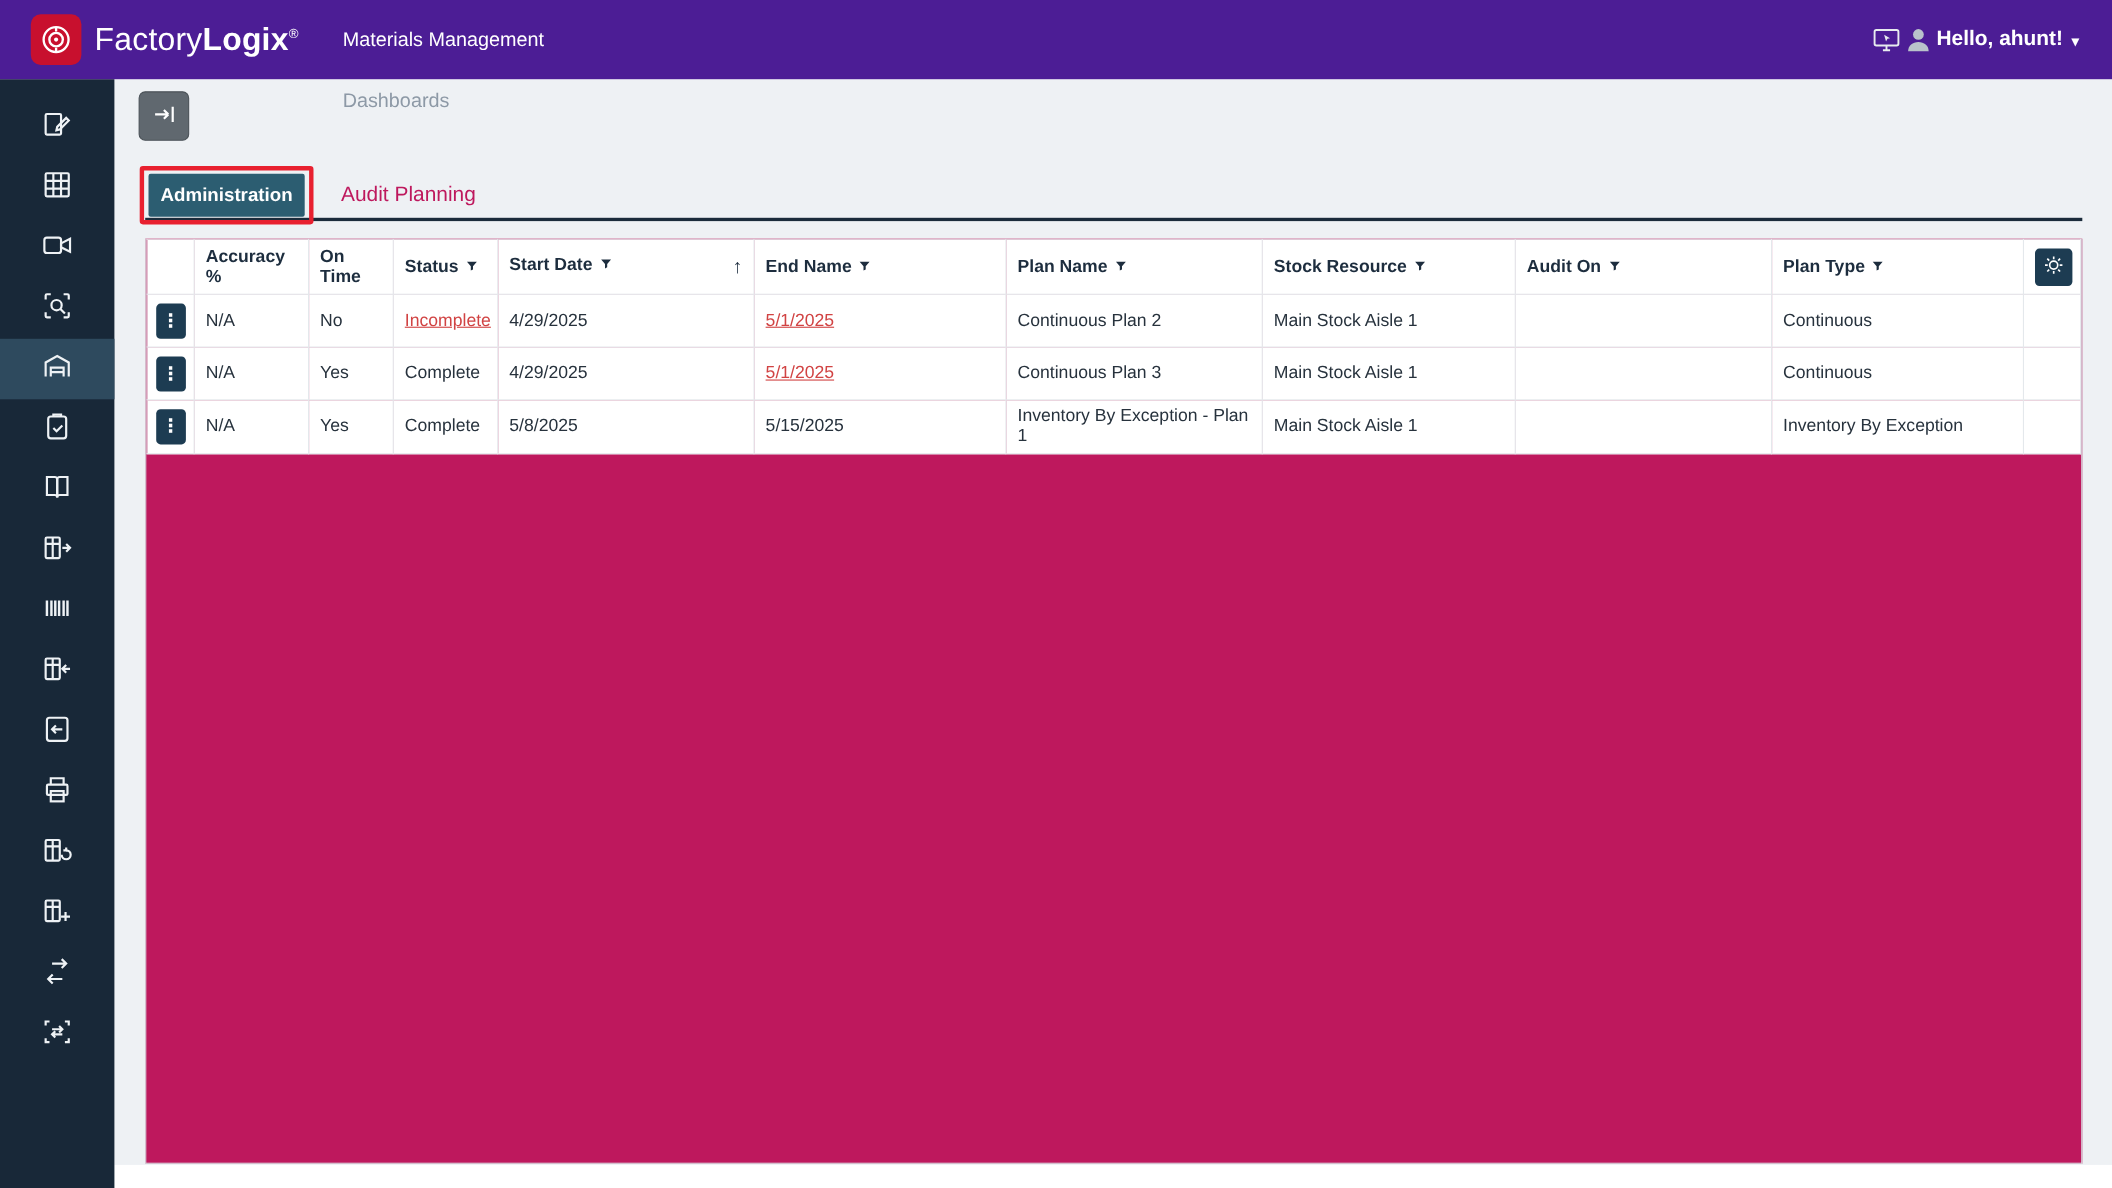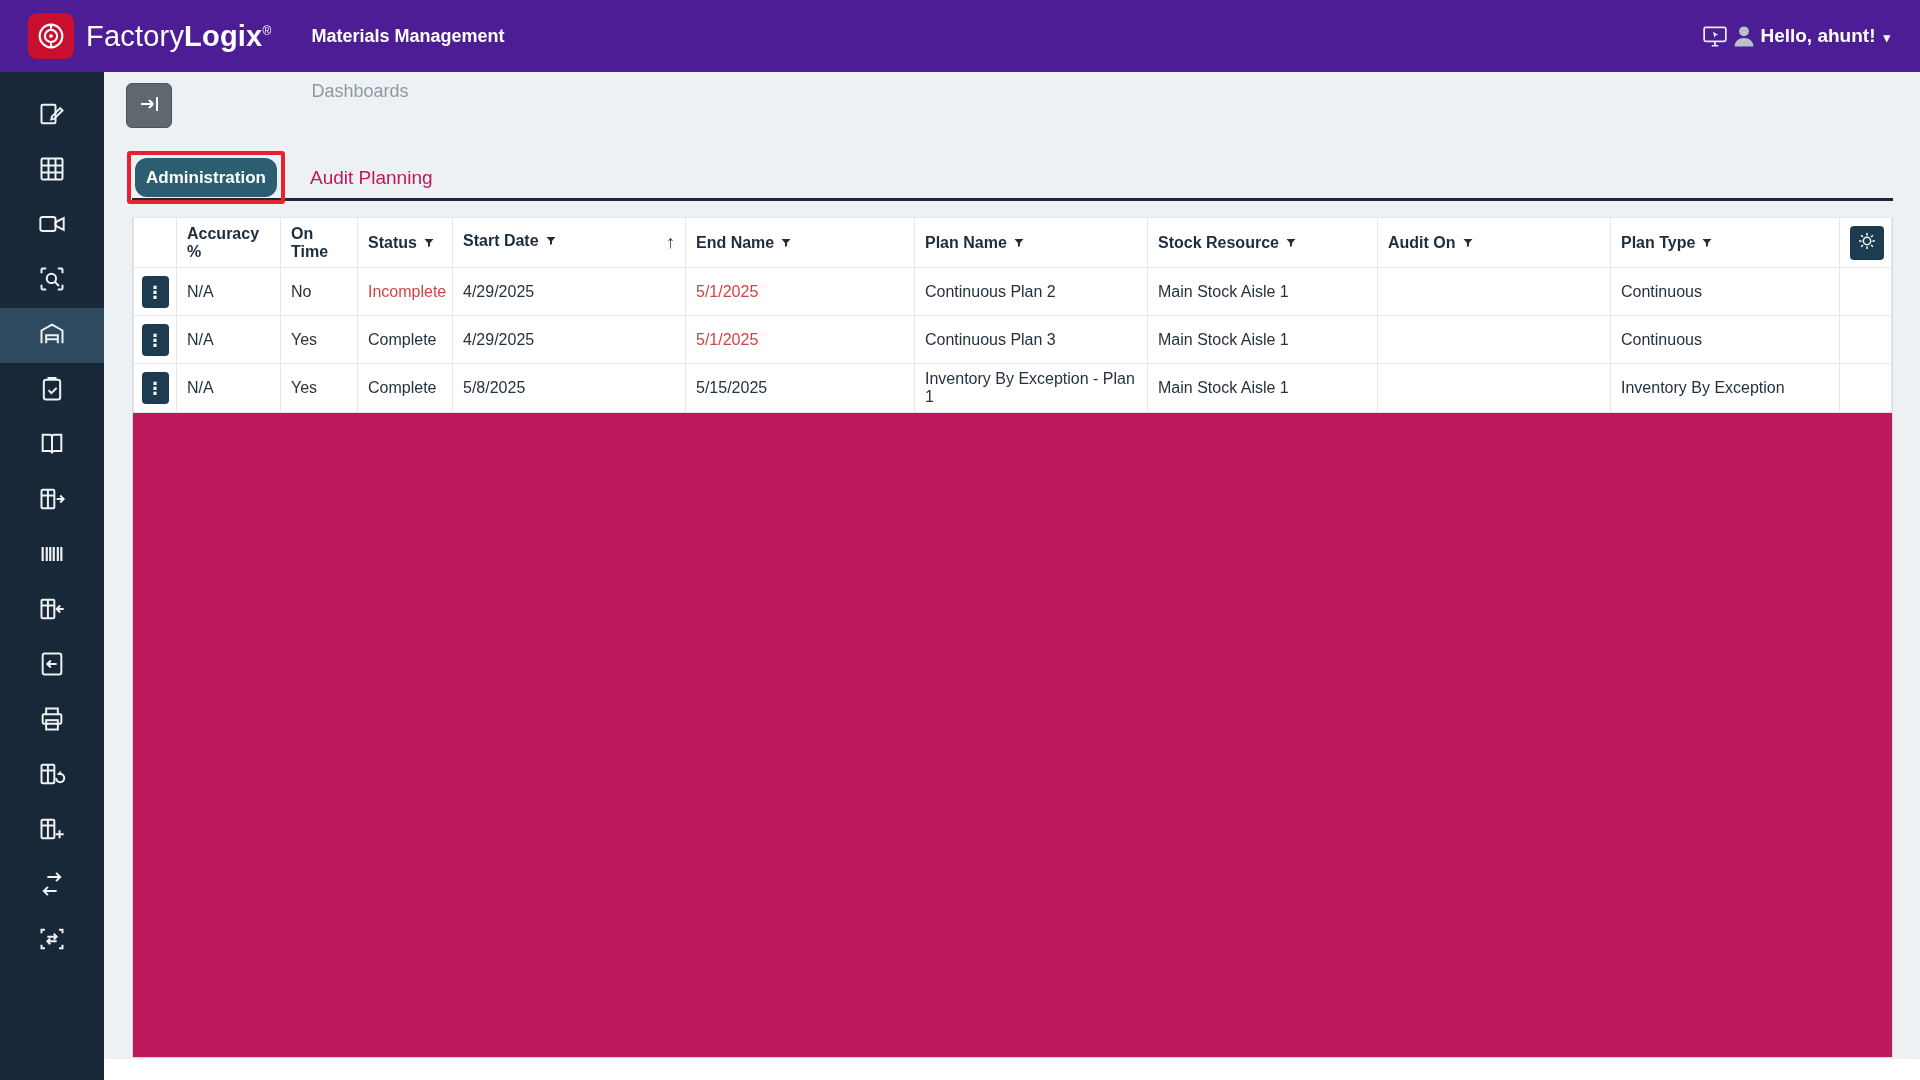--- a/index.html
+++ b/index.html
@@ -16,21 +16,21 @@
   .logo-wrap { display:flex; align-items:center; margin-left:28px; cursor:pointer; }
   .logo-badge {
     width:46px; height:46px; background:#c8102e; border-radius:9px;
     display:flex; align-items:center; justify-content:center;
   }
   .brand { font-size:29px; margin-left:12px; font-weight:300; letter-spacing:.2px; }
   .brand b { font-weight:700; }
   .brand sup { font-size:12px; font-weight:400; }
   .topnav { display:flex; gap:34px; margin-left:40px; font-size:18px;flex-direction:column; }
   .topnav a { color:#d8dee4; text-decoration:none; cursor:pointer; }
-  .topnav a.active { color:#ffffff; font-weight:bold;text-align:right; }
+  .topnav a.active { color:#ffffff; font-weight:normal;text-align:right; }
   .topnav a.dim { color:#8d99a6; }
   .topbar-right { margin-left:auto; margin-right:30px; display:flex; align-items:center; gap:2px; }
   .greeting { font-size:19px; font-weight:bold; display:flex; align-items:center; gap:8px; cursor:pointer; }
   .caret { font-size:13px; position:relative; top:1px; }
   .tb-icon { cursor:pointer; display:flex; align-items:center; }
 
   
   .sidebar {
     position:absolute; top:72px; left:0; width:104px; bottom:0;
     background:#182838; display:flex; flex-direction:column; padding-top:16px; z-index:9;
@@ -49,40 +49,40 @@
     background:#60686f; border:1px solid #4c5359; border-radius:6px;
     display:flex; align-items:center; justify-content:center; cursor:pointer; padding:0;
   }
   
   .tabs-row {
     position:absolute; left:28px; right:27px; top:85px; height:44px;
     border-bottom:3px solid #1b2b3b; display:flex; align-items:center;
   }
   .tab-admin-wrap { position:relative; margin-left:3px; }
   .tab-admin {
-    width:142px; height:39px; background:#2c5d71; color:#fff; border:none; border-radius:12px;
+    width:142px; height:39px; background:#2c5d71; color:#fff; border:none; border-radius:2px;
     font-family:"Liberation Sans", sans-serif; font-size:17px; font-weight:bold; cursor:pointer;
   }
   .annotation-box {
     position:absolute; left:-8px; top:-7px; width:158px; height:53px;
     border:4px solid #e8202f; border-radius:3px; pointer-events:none;
   }
   .tab-plain {
     margin-left:23px; font-size:19px; color:#be185d; cursor:pointer; padding:0 10px;
   }
   
   .panel {
     position:absolute; left:28px; right:27px; top:129px; bottom:22px;
     background:#be185d; border:1px solid #d7dbe0; border-top:none; overflow:hidden;margin-top:16px;
   }
   table { width:100%; border-collapse:collapse; table-layout:fixed; }
   th, td { border:1px solid #e4e8ec; padding:6px 10px; text-align:left; vertical-align:middle; }
   th { height:50px; font-size:16px; color:#1d2d3e; font-weight:bold; background:#fff; }
   td { height:48px; font-size:16px; color:#27323d; background:#fff; }
-  td.red, span.red { color:#d14343; }
+  td.red, span.red { color:#d14343;text-decoration:underline; }
   .filter-ic { margin-left:6px; vertical-align:-1px; }
   .sort-arrow { float:right; font-size:18px; font-weight:bold; color:#1d2d3e; cursor:pointer; }
   .kebab-btn {
     width:27px; height:32px; background:#1d3c52; color:#fff; border:none; border-radius:4px;
     font-size:17px; font-weight:bold; cursor:pointer; display:flex; align-items:center; justify-content:center;
     margin:0 auto; font-family:"DejaVu Sans", sans-serif;
   }
   .gear-btn {
     width:34px; height:34px; background:#1d3c52; border:none; border-radius:4px;
     display:flex; align-items:center; justify-content:center; cursor:pointer; margin:0 auto; padding:0;

